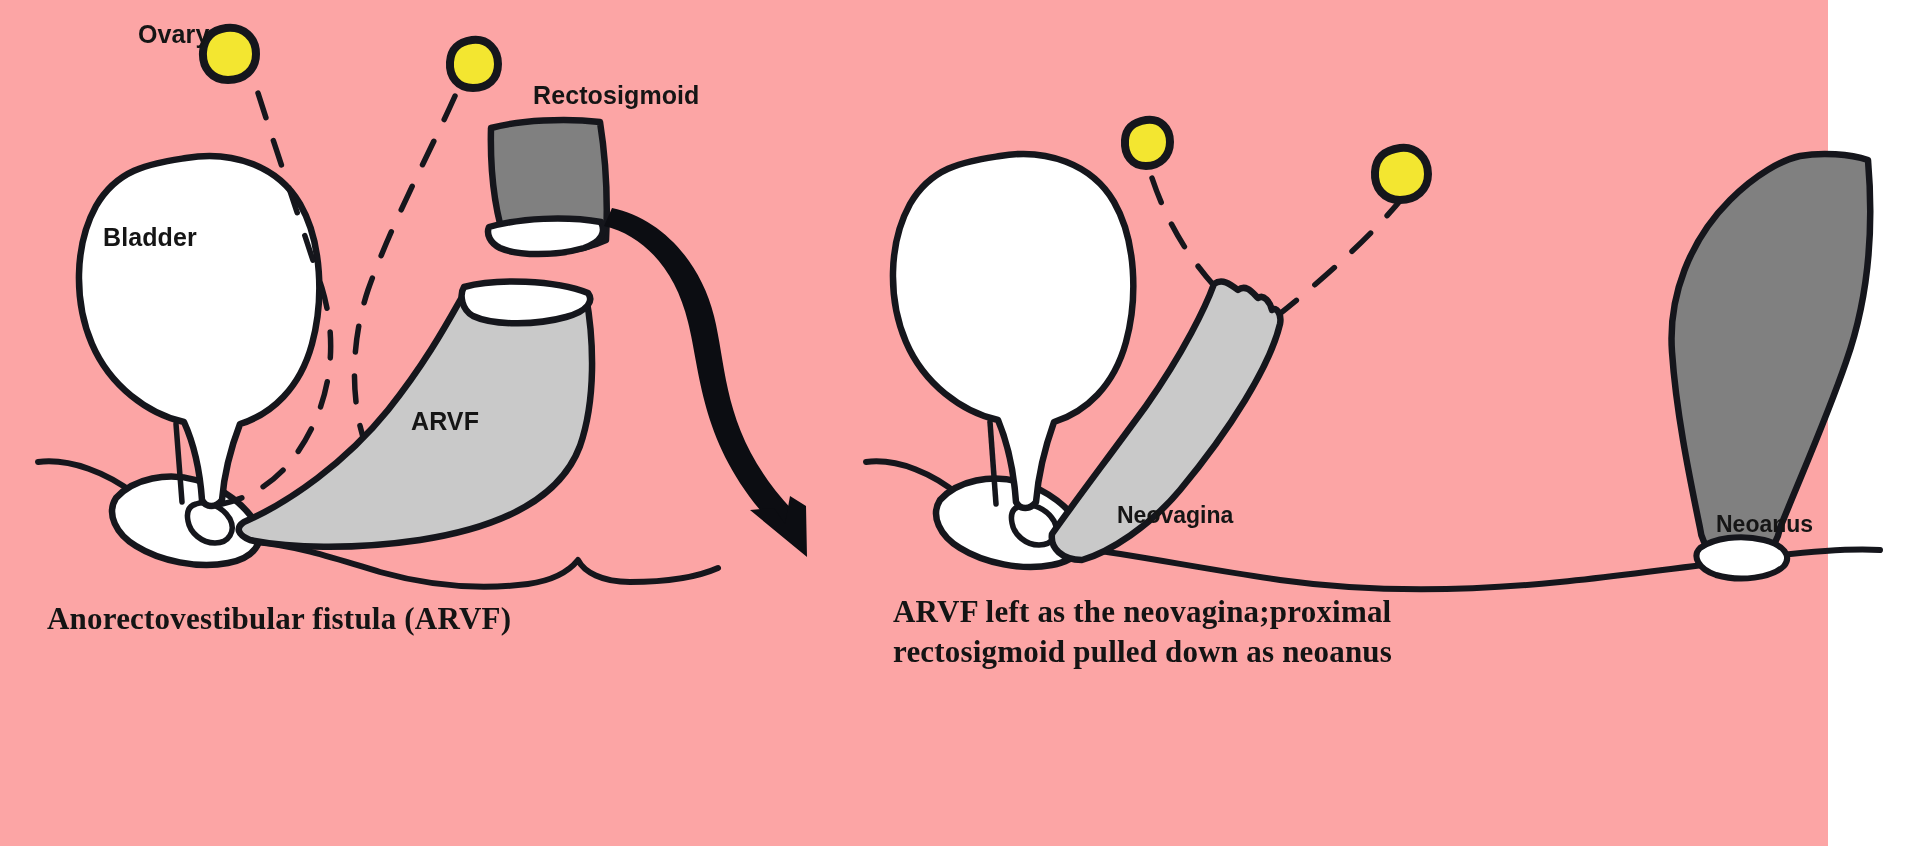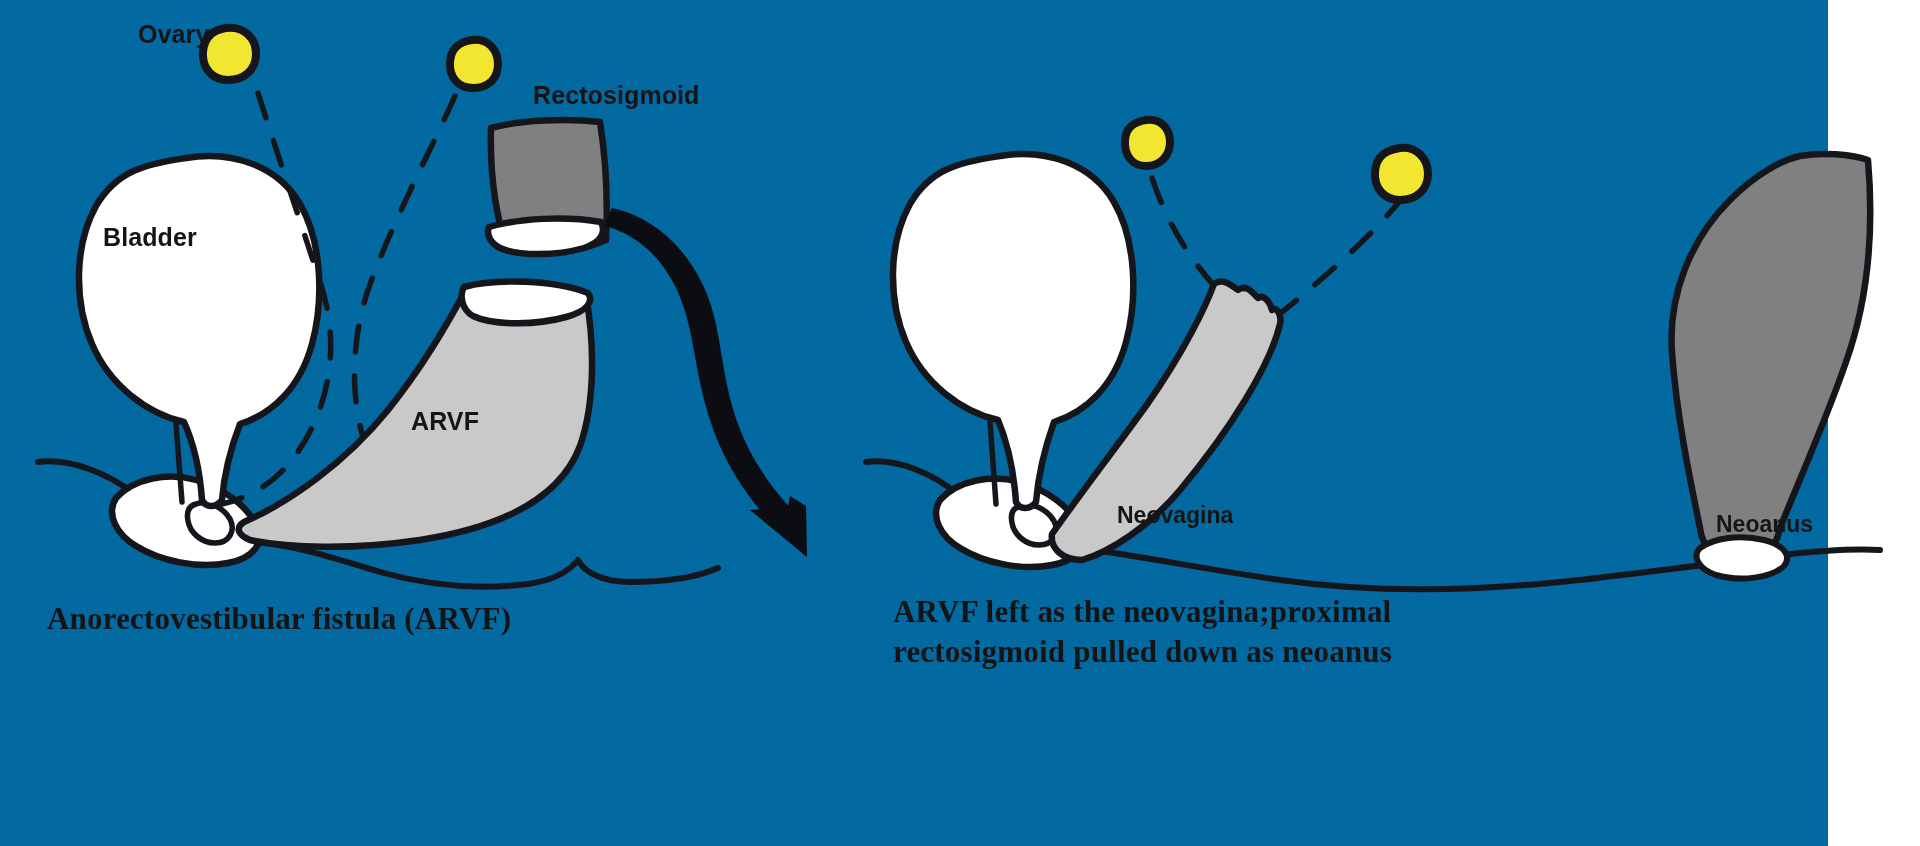--- a/index.html
+++ b/index.html
@@ -10,21 +10,21 @@
   body {
     width: 1920px;
     height: 846px;
     font-family: "Liberation Sans", sans-serif;
     overflow: hidden;
   }
   #figure-root {
     position: relative;
     width: 1828px;
     height: 846px;
-    background: #0369a1;
+    background: #fca5a5;
   }
   svg.diagram-canvas {
     position: absolute;
     left: 0;
     top: 0;
     width: 1920px;
     height: 846px;
   }
   .label-text {
     font-family: "Liberation Sans", sans-serif;

